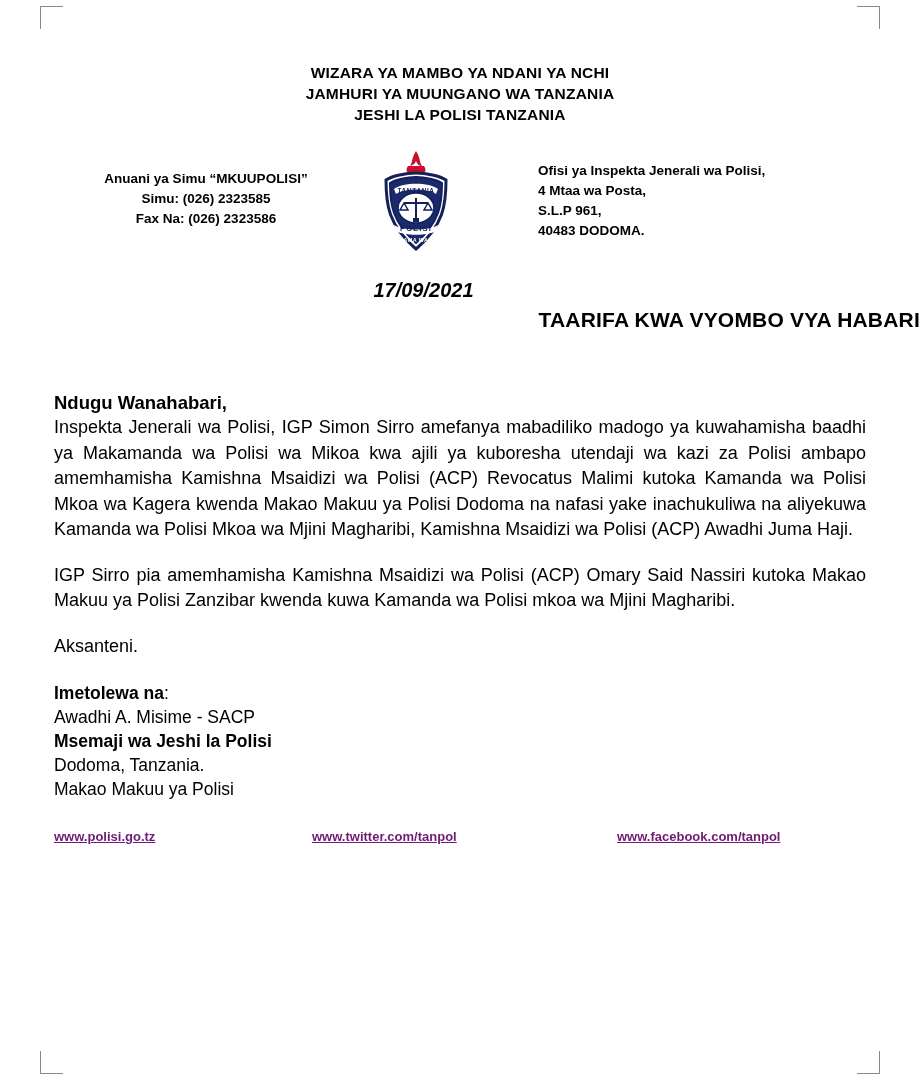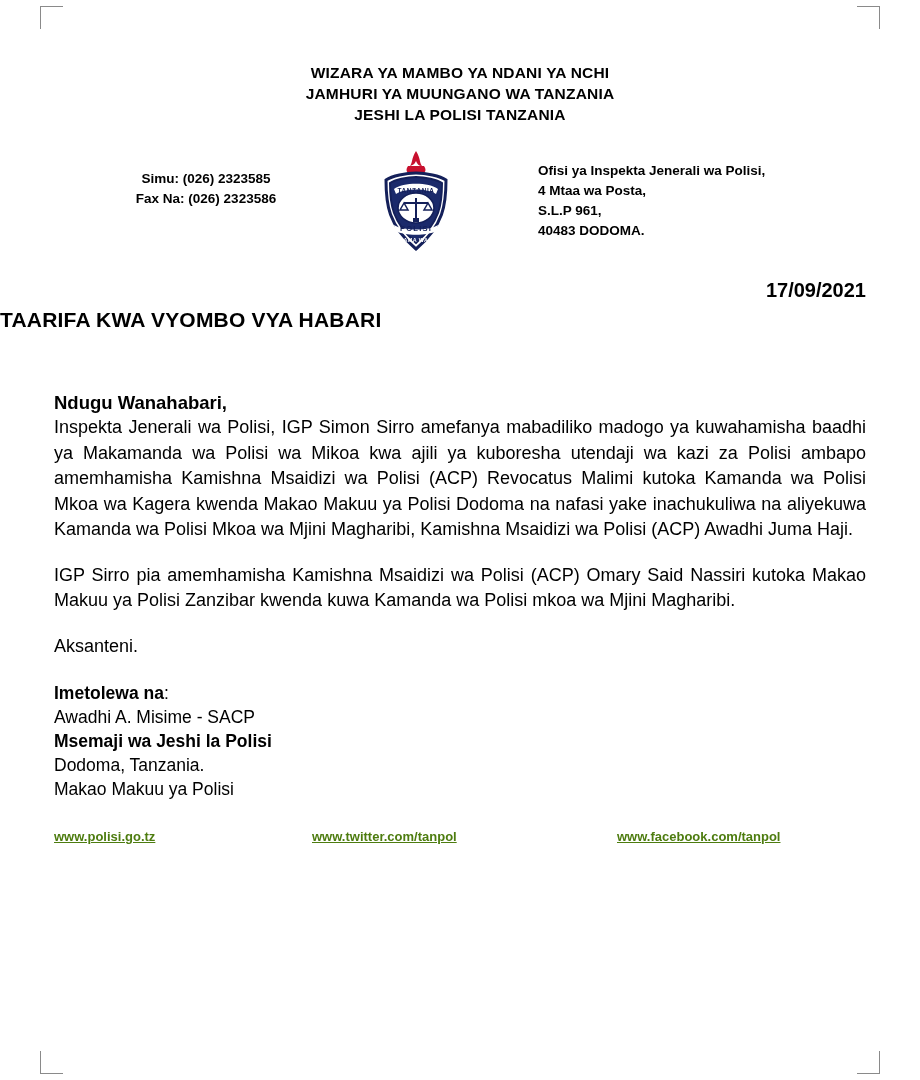--- a/index.html
+++ b/index.html
@@ -76,28 +76,29 @@
     flex: 1;
     font-size: 13.5px;
     line-height: 20px;
     font-weight: bold;
     padding-top: 14px;
     padding-left: 62px;
   }
 
   
   .date-line {
-    text-align: right;
-    padding-right: 54px;
+    text-align: center;
+    padding-right: 73px;
     margin-top: 22px;
     font-size: 20px;
     font-weight: bold;
+    font-style: italic;
   }
   .headline {
-    text-align: left;
+    text-align: right;
     font-size: 21px;
     font-weight: bold;
     margin-top: 6px;
     letter-spacing: 0.2px;
   }
 
   
   .body-wrap {
     padding: 0 54px 0 54px;
     margin-top: 60px;
@@ -124,21 +125,21 @@
   .signoff .line { white-space: nowrap; }
 
   
   .links {
     display: flex;
     padding: 0 54px;
     margin-top: 28px;
     font-size: 13px;
   }
   .links a {
-    color: #4d7c0f;
+    color: #701a75;
     font-weight: bold;
   }
   .link-1 { width: 258px; }
   .link-2 { width: 305px; }
 </style>
 </head>
 <body>
 
 <div class="crop-mark crop-tl"></div>
 <div class="crop-mark crop-tr"></div>
@@ -149,20 +150,21 @@
 
   <div class="masthead">
     <div>WIZARA YA MAMBO YA NDANI YA NCHI</div>
     <div>JAMHURI YA MUUNGANO WA TANZANIA</div>
     <div>JESHI LA POLISI TANZANIA</div>
   </div>
 
   <div class="contact-row">
 
     <div class="contact-left">
+      <div>Anuani ya Simu “MKUUPOLISI”</div>
       <div>Simu: (026) 2323585</div>
       <div>Fax Na: (026) 2323586</div>
     </div>
 
     <div class="crest-wrap">
       <svg width="92" height="108" viewBox="0 0 92 108" aria-hidden="true">
 
         <path d="M46 2 C41 10 43 13 40 17 C44 16 45 14 46 12 C47 15 49 17 52 17 C49 13 51 10 46 2 Z" fill="#c8102e"></path>
         <path d="M38 17 C36 20 36 22 38 24 L54 24 C56 22 56 20 54 17 Z" fill="#c8102e"></path>
 

